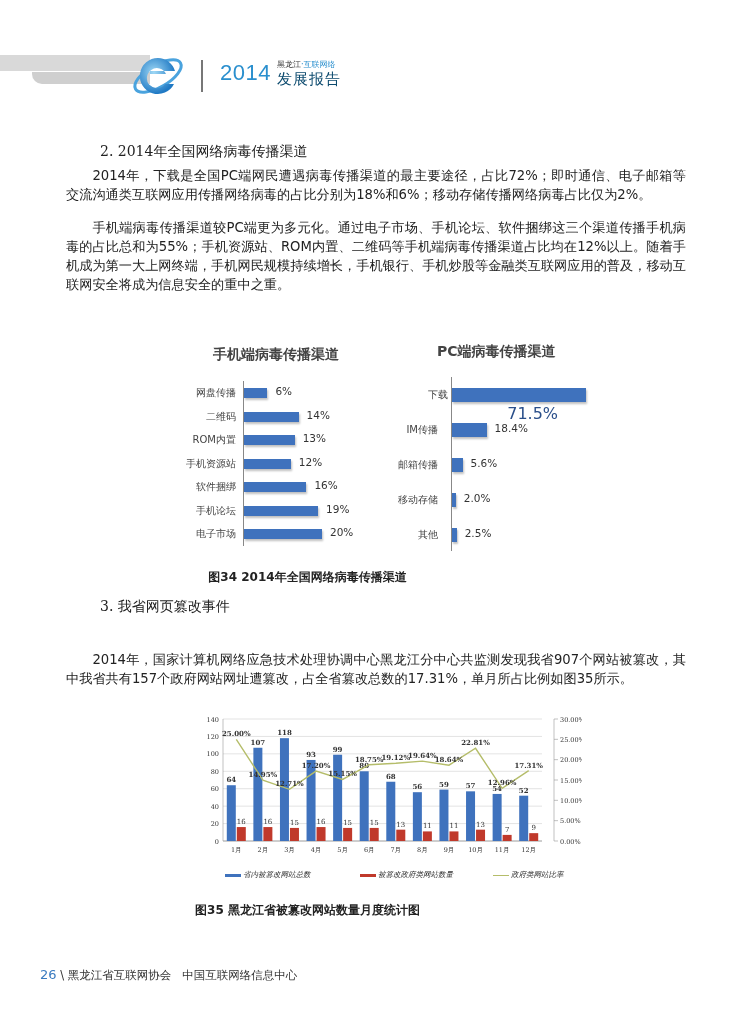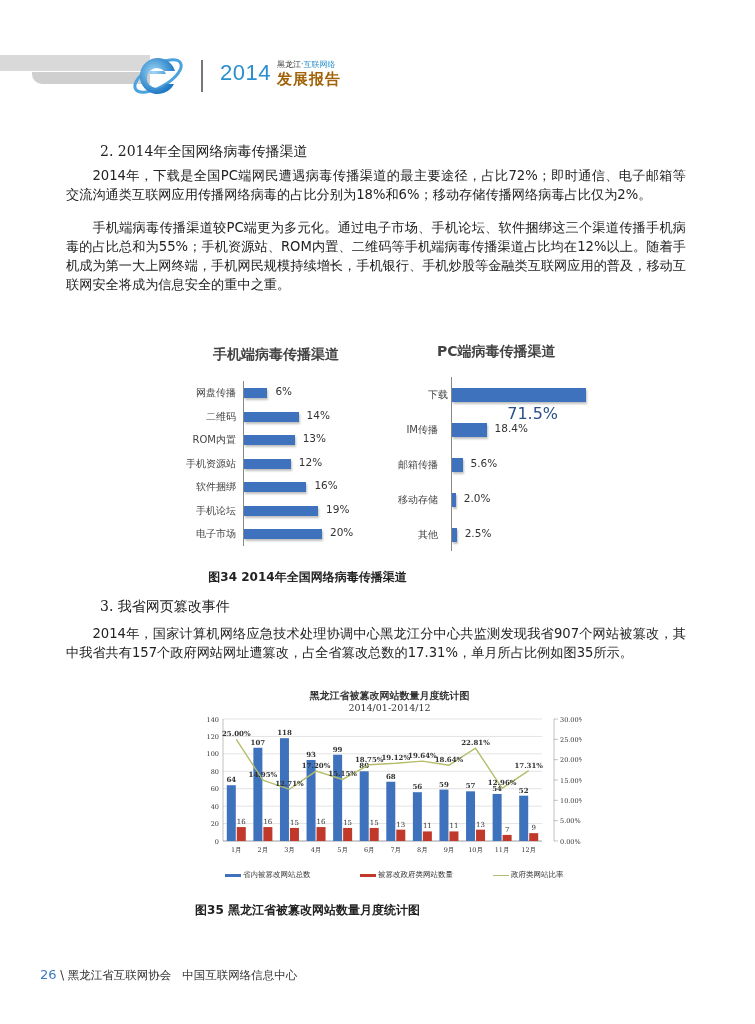--- a/index.html
+++ b/index.html
@@ -7,21 +7,21 @@
   body { position: relative; font-family: "DejaVu Sans", "Liberation Sans", sans-serif; color: #222; }
 
   
   .hdr-bar1 { position: absolute; left: 0; top: 55px; width: 150px; height: 16px; background: #d9d9d9; }
   .hdr-bar2 { position: absolute; left: 32px; top: 72px; width: 118px; height: 12px; background: #cfcfcf; border-radius: 0 0 0 10px; }
   .logo-e { position: absolute; left: 130px; top: 48px; width: 56px; height: 56px; }
   .hdr-divider { position: absolute; left: 201px; top: 60px; width: 2px; height: 32px; background: #777; }
   .hdr-year { position: absolute; left: 220px; top: 60px; font-family: "Liberation Sans", sans-serif; font-size: 22px; color: #2a8fce; letter-spacing: 0.5px; }
   .hdr-small { position: absolute; left: 277px; top: 59px; font-size: 8px; color: #333; white-space: nowrap; }
   .hdr-small .blue { color: #2a8fce; }
-  .hdr-report { position: absolute; left: 277px; top: 70px; font-size: 15px; font-weight: bold; color: #a16207; letter-spacing: 1px; }
+  .hdr-report { position: absolute; left: 277px; top: 70px; font-size: 15px; font-weight: normal; color: #0c4a6e; letter-spacing: 1px; }
 
   
   .section-title { position: absolute; left: 100px; font-family: "DejaVu Serif", "Liberation Serif", serif; font-size: 14px; color: #222; }
   .para { position: absolute; left: 66px; width: 620px; font-size: 13.2px; line-height: 19px; color: #222; text-indent: 2em; text-align: justify; }
 
   
   .mini-chart { position: absolute; }
   .mini-title { position: absolute; font-size: 14px; font-weight: bold; color: #444; white-space: nowrap; }
   .mini-axis { position: absolute; width: 1px; background: #888; }
   .mini-row { position: absolute; height: 20px; }
@@ -29,21 +29,21 @@
   .mini-bar { position: absolute; left: 0; top: 4px; height: 10px; background: #3f72bd; box-shadow: 1px 2px 2px rgba(0,0,0,0.25); }
   .mini-val { position: absolute; top: 1px; font-size: 10.5px; color: #333; white-space: nowrap; }
   .mini-val-in { position: absolute; top: 18px; font-size: 16px; color: #2a4f8a; white-space: nowrap; }
 
   .caption { position: absolute; left: 0; width: 615px; text-align: center; font-size: 12px; font-weight: bold; color: #222; }
 
   
   .big-chart { position: absolute; left: 197px; top: 685px; width: 385px; height: 200px; }
   .big-title { position: absolute; left: 0; width: 385px; text-align: center; font-family: "DejaVu Serif", "Liberation Serif", serif; font-size: 10px; font-weight: bold; color: #333; }
   .big-sub { position: absolute; left: 0; width: 385px; text-align: center; font-family: "DejaVu Serif", "Liberation Serif", serif; font-size: 9.5px; color: #333; }
-  .legend { position: absolute; top: 870px; left: 225px; width: 360px; height: 14px; font-size: 7.5px; color: #333; }
+  .legend { position: absolute; top: 870px; left: 225px; width: 360px; height: 14px; font-size: 7.5px; color: #333; font-style: italic; }
   .legend-item { position: absolute; top: 0; white-space: nowrap; display: flex; align-items: center; }
   .legend-swatch { display: inline-block; width: 16px; height: 3px; margin-right: 2px; }
 
   
   .footer { position: absolute; left: 40px; top: 967px; font-size: 11.5px; color: #333; white-space: nowrap; }
   .footer .pg { color: #3a7bc0; font-size: 13px; }
 </style>
 </head>
 <body>
 
@@ -140,25 +140,23 @@
         <span class="mini-label" style="margin-right:14px">其他</span>
         <span class="mini-bar" style="width:4.699999999999999px; height:14px; top:2px"></span>
         <span class="mini-val" style="left:12.7px">2.5%</span>
       </div>
     </div>
 </div>
 
 <div class="caption" style="top:569px;">图34  2014年全国网络病毒传播渠道</div>
 
 <div class="section-title" style="top:598px;">3. 我省网页篡改事件</div>
-<div class="para" style="top:624px;">2014年，国家计算机网络应急技术处理协调中心黑龙江分中心共监测发现我省907个网站被篡改，其中我省共有157个政府网站网址遭篡改，占全省篡改总数的17.31%，单月所占比例如图35所示。</div>
+<div class="para" style="top:650px;">2014年，国家计算机网络应急技术处理协调中心黑龙江分中心共监测发现我省907个网站被篡改，其中我省共有157个政府网站网址遭篡改，占全省篡改总数的17.31%，单月所占比例如图35所示。</div>
 
 <div class="big-chart">
-  <div class="big-title" style="top:4px;">黑龙江省被篡改网站数量月度统计图</div>
-  <div class="big-sub" style="top:17px;">2014/01-2014/12</div>
   <svg id="big-svg" width="385" height="180" style="position:absolute; left:0; top:28px;">
       <line x1="26" x2="345" y1="128" y2="128" stroke="#d0d0d0" stroke-width="0.6"></line>
       <text x="22" y="130.5" font-size="6.5" text-anchor="end" fill="#333" font-family="DejaVu Serif, serif">0</text>
       <line x1="26" x2="345" y1="110.57142857142857" y2="110.57142857142857" stroke="#d0d0d0" stroke-width="0.6"></line>
       <text x="22" y="113.07142857142857" font-size="6.5" text-anchor="end" fill="#333" font-family="DejaVu Serif, serif">20</text>
       <line x1="26" x2="345" y1="93.14285714285714" y2="93.14285714285714" stroke="#d0d0d0" stroke-width="0.6"></line>
       <text x="22" y="95.64285714285714" font-size="6.5" text-anchor="end" fill="#333" font-family="DejaVu Serif, serif">40</text>
       <line x1="26" x2="345" y1="75.71428571428572" y2="75.71428571428572" stroke="#d0d0d0" stroke-width="0.6"></line>
       <text x="22" y="78.21428571428572" font-size="6.5" text-anchor="end" fill="#333" font-family="DejaVu Serif, serif">60</text>
       <line x1="26" x2="345" y1="58.28571428571429" y2="58.28571428571429" stroke="#d0d0d0" stroke-width="0.6"></line>

